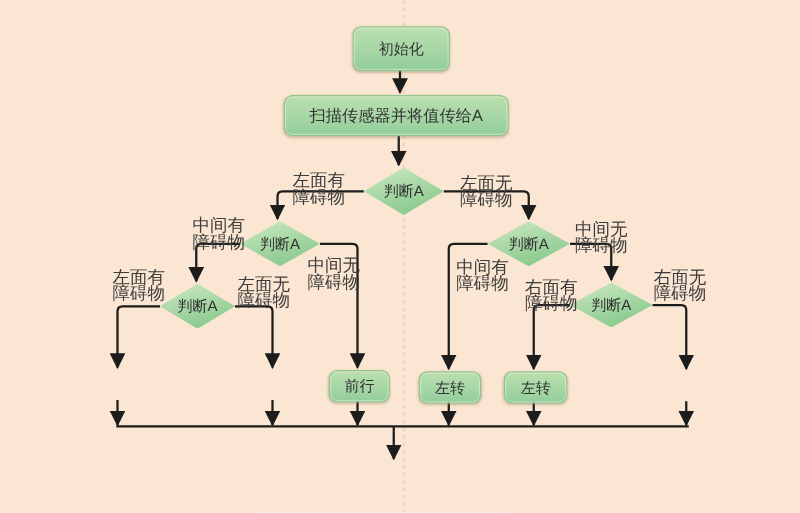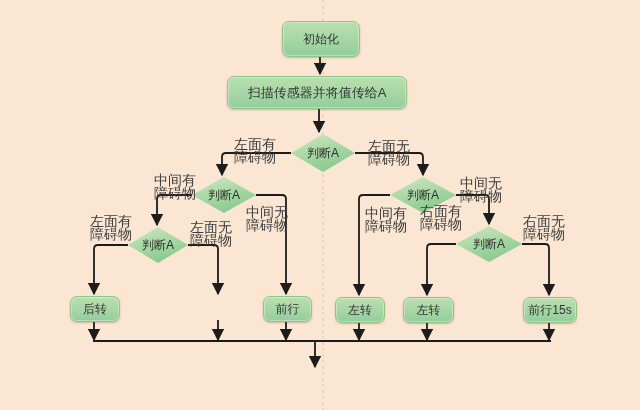--- a/index.html
+++ b/index.html
@@ -89,56 +89,50 @@
   </div>
 
   <div class="node diamond" style="left:128px;top:227px;width:60px;height:36px">
     <span>判断A</span>
   </div>
 
   <div class="node diamond" style="left:456px;top:226px;width:66px;height:36px">
     <span>判断A</span>
   </div>
 
-  <div class="node box" style="left:70px;top:296px;width:48px;height:24px">
-    <span>后转</span>
-  </div>
 
 
   <div class="node box" style="left:263px;top:296px;width:47px;height:24px">
     <span>前行</span>
   </div>
 
   <div class="node box" style="left:335px;top:297px;width:48px;height:24px">
     <span>左转</span>
   </div>
 
   <div class="node box" style="left:403px;top:297px;width:49px;height:24px">
     <span>左转</span>
   </div>
 
-  <div class="node box" style="left:523px;top:297px;width:52px;height:24px">
-    <span>前行15s</span>
-  </div>
 
 
   <div class="elabel" style="left:255px;top:151px">左面有
 障碍物</div>
   <div class="elabel" style="left:389px;top:153px">左面无
 障碍物</div>
   <div class="elabel" style="left:175px;top:187px">中间有
 障碍物</div>
   <div class="elabel" style="left:267px;top:219px">中间无
 障碍物</div>
   <div class="elabel" style="left:111px;top:228px">左面有
 障碍物</div>
   <div class="elabel" style="left:211px;top:234px">左面无
 障碍物</div>
   <div class="elabel" style="left:386px;top:220px">中间有
 障碍物</div>
   <div class="elabel" style="left:481px;top:190px">中间无
 障碍物</div>
-  <div class="elabel" style="left:441px;top:218px">右面有
+  <div class="elabel" style="left:441px;top:236px">右面有
 障碍物</div>
   <div class="elabel" style="left:544px;top:228px">右面无
 障碍物</div>
 
 </div>
 
 </body></html>

